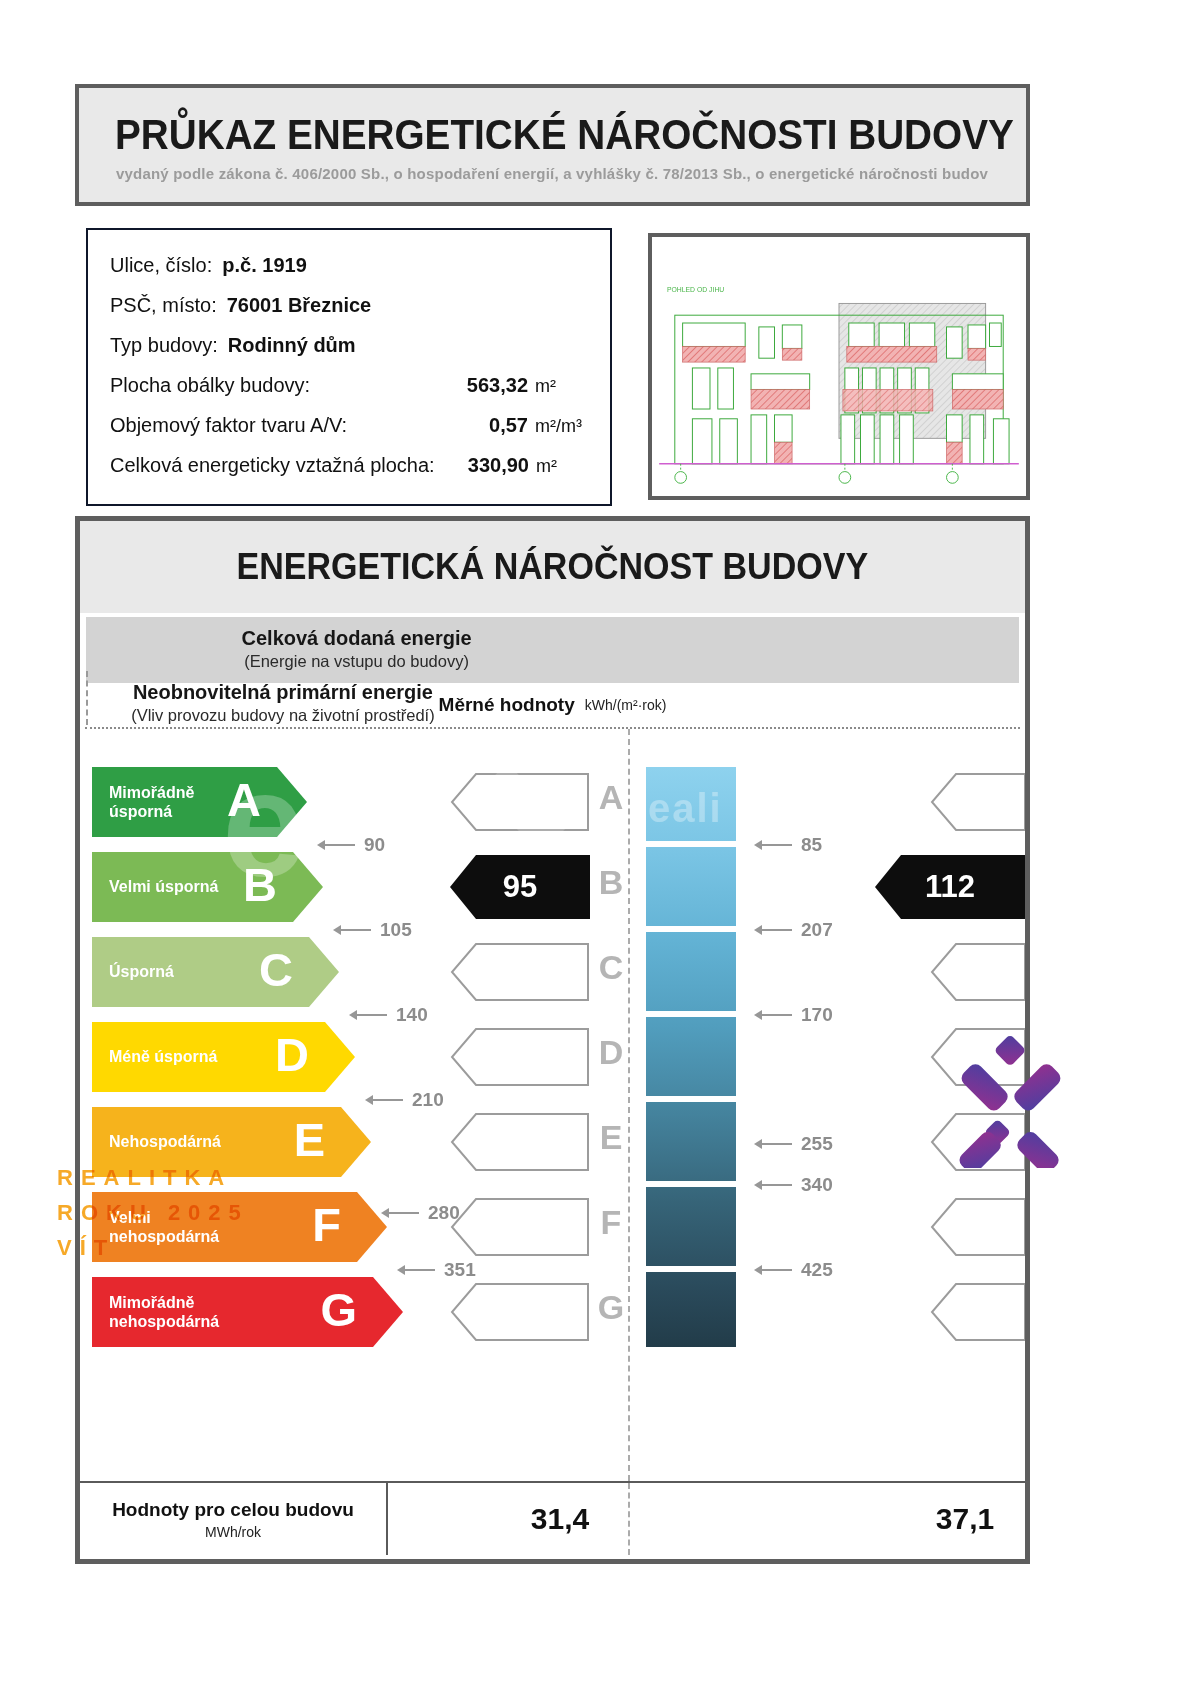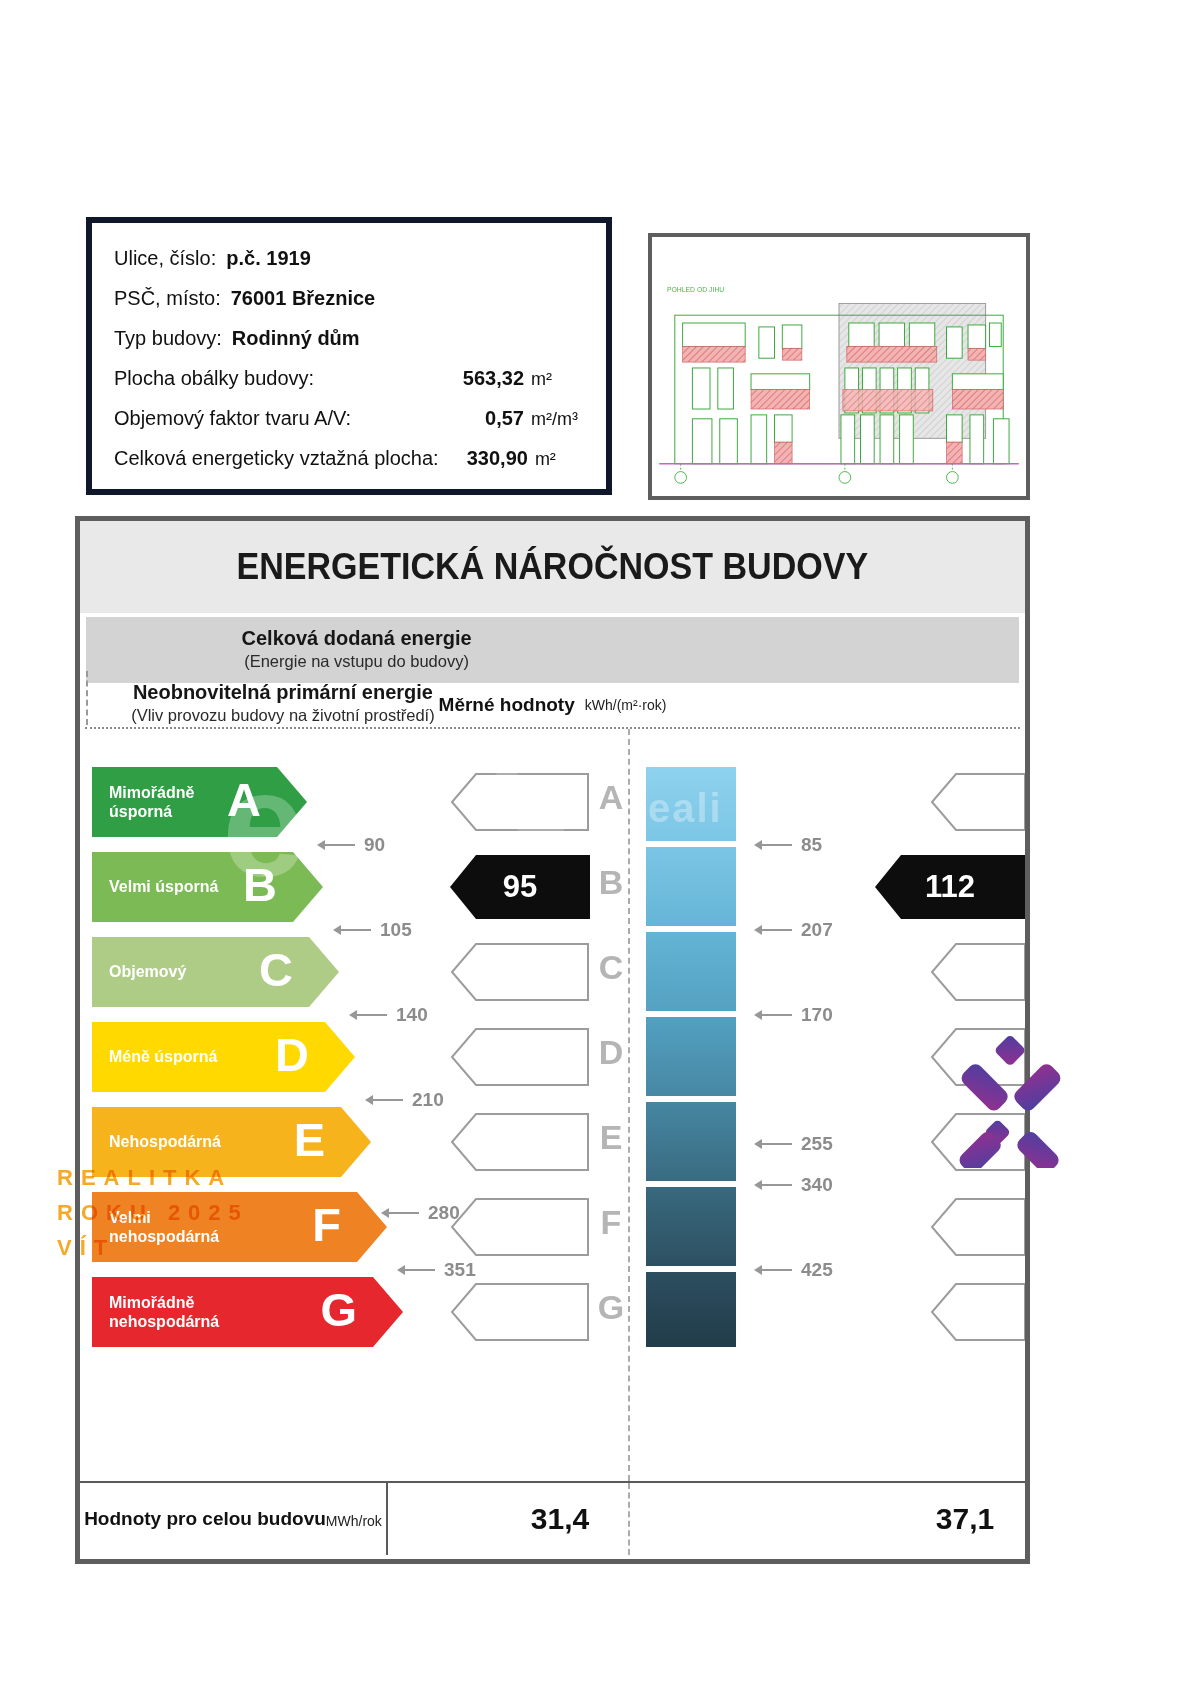--- a/index.html
+++ b/index.html
@@ -8,22 +8,22 @@
 
   
   .hdr-panel { position:absolute; left:75px; top:84px; width:955px; height:122px;
     background:#e9e9e9; border:4px solid #5e5e5e; }
   .hdr-title { font-size:43px; font-weight:bold; color:#1a1a1a; letter-spacing:0px;
     transform:scaleX(.9); transform-origin:left center; white-space:nowrap;
     margin:22px 0 6px 36px; }
   .hdr-sub { font-size:15px; font-weight:bold; color:#9b9b9b; margin-left:37px; letter-spacing:.2px; }
 
   
-  .info-box { position:absolute; left:86px; top:217px; width:526px; height:278px;
-    background:#fff; border:6px solid #0f172a; padding:24px 20px 0 22px; }
+  .info-box { position:absolute; left:86px; top:228px; width:526px; height:278px;
+    background:#fff; border:2px solid #0f172a; padding:24px 20px 0 22px; }
   .info-row { display:flex; align-items:baseline; font-size:20px; color:#111; margin-bottom:17px; }
   .info-row .lbl { white-space:nowrap; }
   .info-row .val { font-weight:bold; margin-left:10px; white-space:nowrap; }
   .info-row.numeric .lbl { flex:1; }
   .info-row.numeric .val { width:96px; text-align:right; margin-left:0; }
   .info-row.numeric .unit { width:62px; padding-left:7px; font-size:18px; }
 
   
   .draw-box { position:absolute; left:648px; top:233px; width:382px; height:267px;
     background:#fff; border:4px solid #5e5e5e; }
@@ -92,21 +92,21 @@
   .bluebar { position:absolute; left:566px; top:38px; width:90px; height:580px;
     background:linear-gradient(180deg,#8ed2ee 0%,#79c4e4 15%,#62b2d4 30%,#519dbd 45%,
       #44829c 60%,#366478 75%,#2a4a5b 90%,#223c49 100%); }
   .bgap { position:absolute; left:566px; width:90px; height:6px; background:#fff; }
   .bg0 { top:112px; } .bg1 { top:197px; } .bg2 { top:282px; }
   .bg3 { top:367px; } .bg4 { top:452px; } .bg5 { top:537px; }
 
   
   .totals { position:relative; height:74px; border-top:2px solid #5a5a5a; }
   .tot-label { position:absolute; left:0; top:0; bottom:0; width:308px; border-right:2px solid #5a5a5a;
-    display:flex; flex-direction:row; align-items:center; justify-content:center; }
+    display:flex; flex-direction:column; align-items:center; justify-content:center; }
   .tot-label .t1 { font-size:19px; font-weight:bold; color:#111; }
   .tot-label .t2 { font-size:14px; color:#222; margin-top:3px; }
   .tot-val { position:absolute; top:0; bottom:0; display:flex; align-items:center; justify-content:center;
     font-size:30px; font-weight:bold; color:#111; }
   .tv-left  { left:380px; width:200px; }
   .tv-right { left:790px; width:190px; }
   .tot-dash { position:absolute; left:548px; top:0; bottom:0; border-left:2px dashed #ababab; }
 
   
   .wm-realitka { position:absolute; left:57px; top:1160px; z-index:5; color:#f6a41c;
@@ -120,20 +120,24 @@
   .wm-blue { position:absolute; left:648px; top:786px; z-index:3; font-size:40px; font-weight:bold;
     color:rgba(255,255,255,.32); letter-spacing:2px; pointer-events:none; }
   .xlogo { position:absolute; left:958px; top:1036px; width:106px; height:132px; z-index:6; }
   .xlogo svg { width:100%; height:100%; display:block; }
 </style>
 </head>
 <body>
 
 <div class="page">
 
+  <div class="hdr-panel">
+    <div class="hdr-title">PRŮKAZ ENERGETICKÉ NÁROČNOSTI BUDOVY</div>
+    <div class="hdr-sub">vydaný podle zákona č. 406/2000 Sb., o hospodaření energií, a vyhlášky č. 78/2013 Sb., o energetické náročnosti budov</div>
+  </div>
 
   <div class="info-box">
     <div class="info-row">
       <span class="lbl">Ulice, číslo:</span>
       <span class="val">p.č. 1919</span>
     </div>
     <div class="info-row">
       <span class="lbl">PSČ, místo:</span>
       <span class="val">76001 Březnice</span>
     </div>
@@ -252,21 +256,21 @@
 
       <div class="crow cr0">
         <div class="lab">Mimořádně úsporná</div>
         <div class="ltr">A</div>
       </div>
       <div class="crow cr1">
         <div class="lab">Velmi úsporná</div>
         <div class="ltr">B</div>
       </div>
       <div class="crow cr2">
-        <div class="lab">Objemový</div>
+        <div class="lab">Úsporná</div>
         <div class="ltr">C</div>
       </div>
       <div class="crow cr3">
         <div class="lab">Méně úsporná</div>
         <div class="ltr">D</div>
       </div>
       <div class="crow cr4">
         <div class="lab">Nehospodárná</div>
         <div class="ltr">E</div>
       </div>

